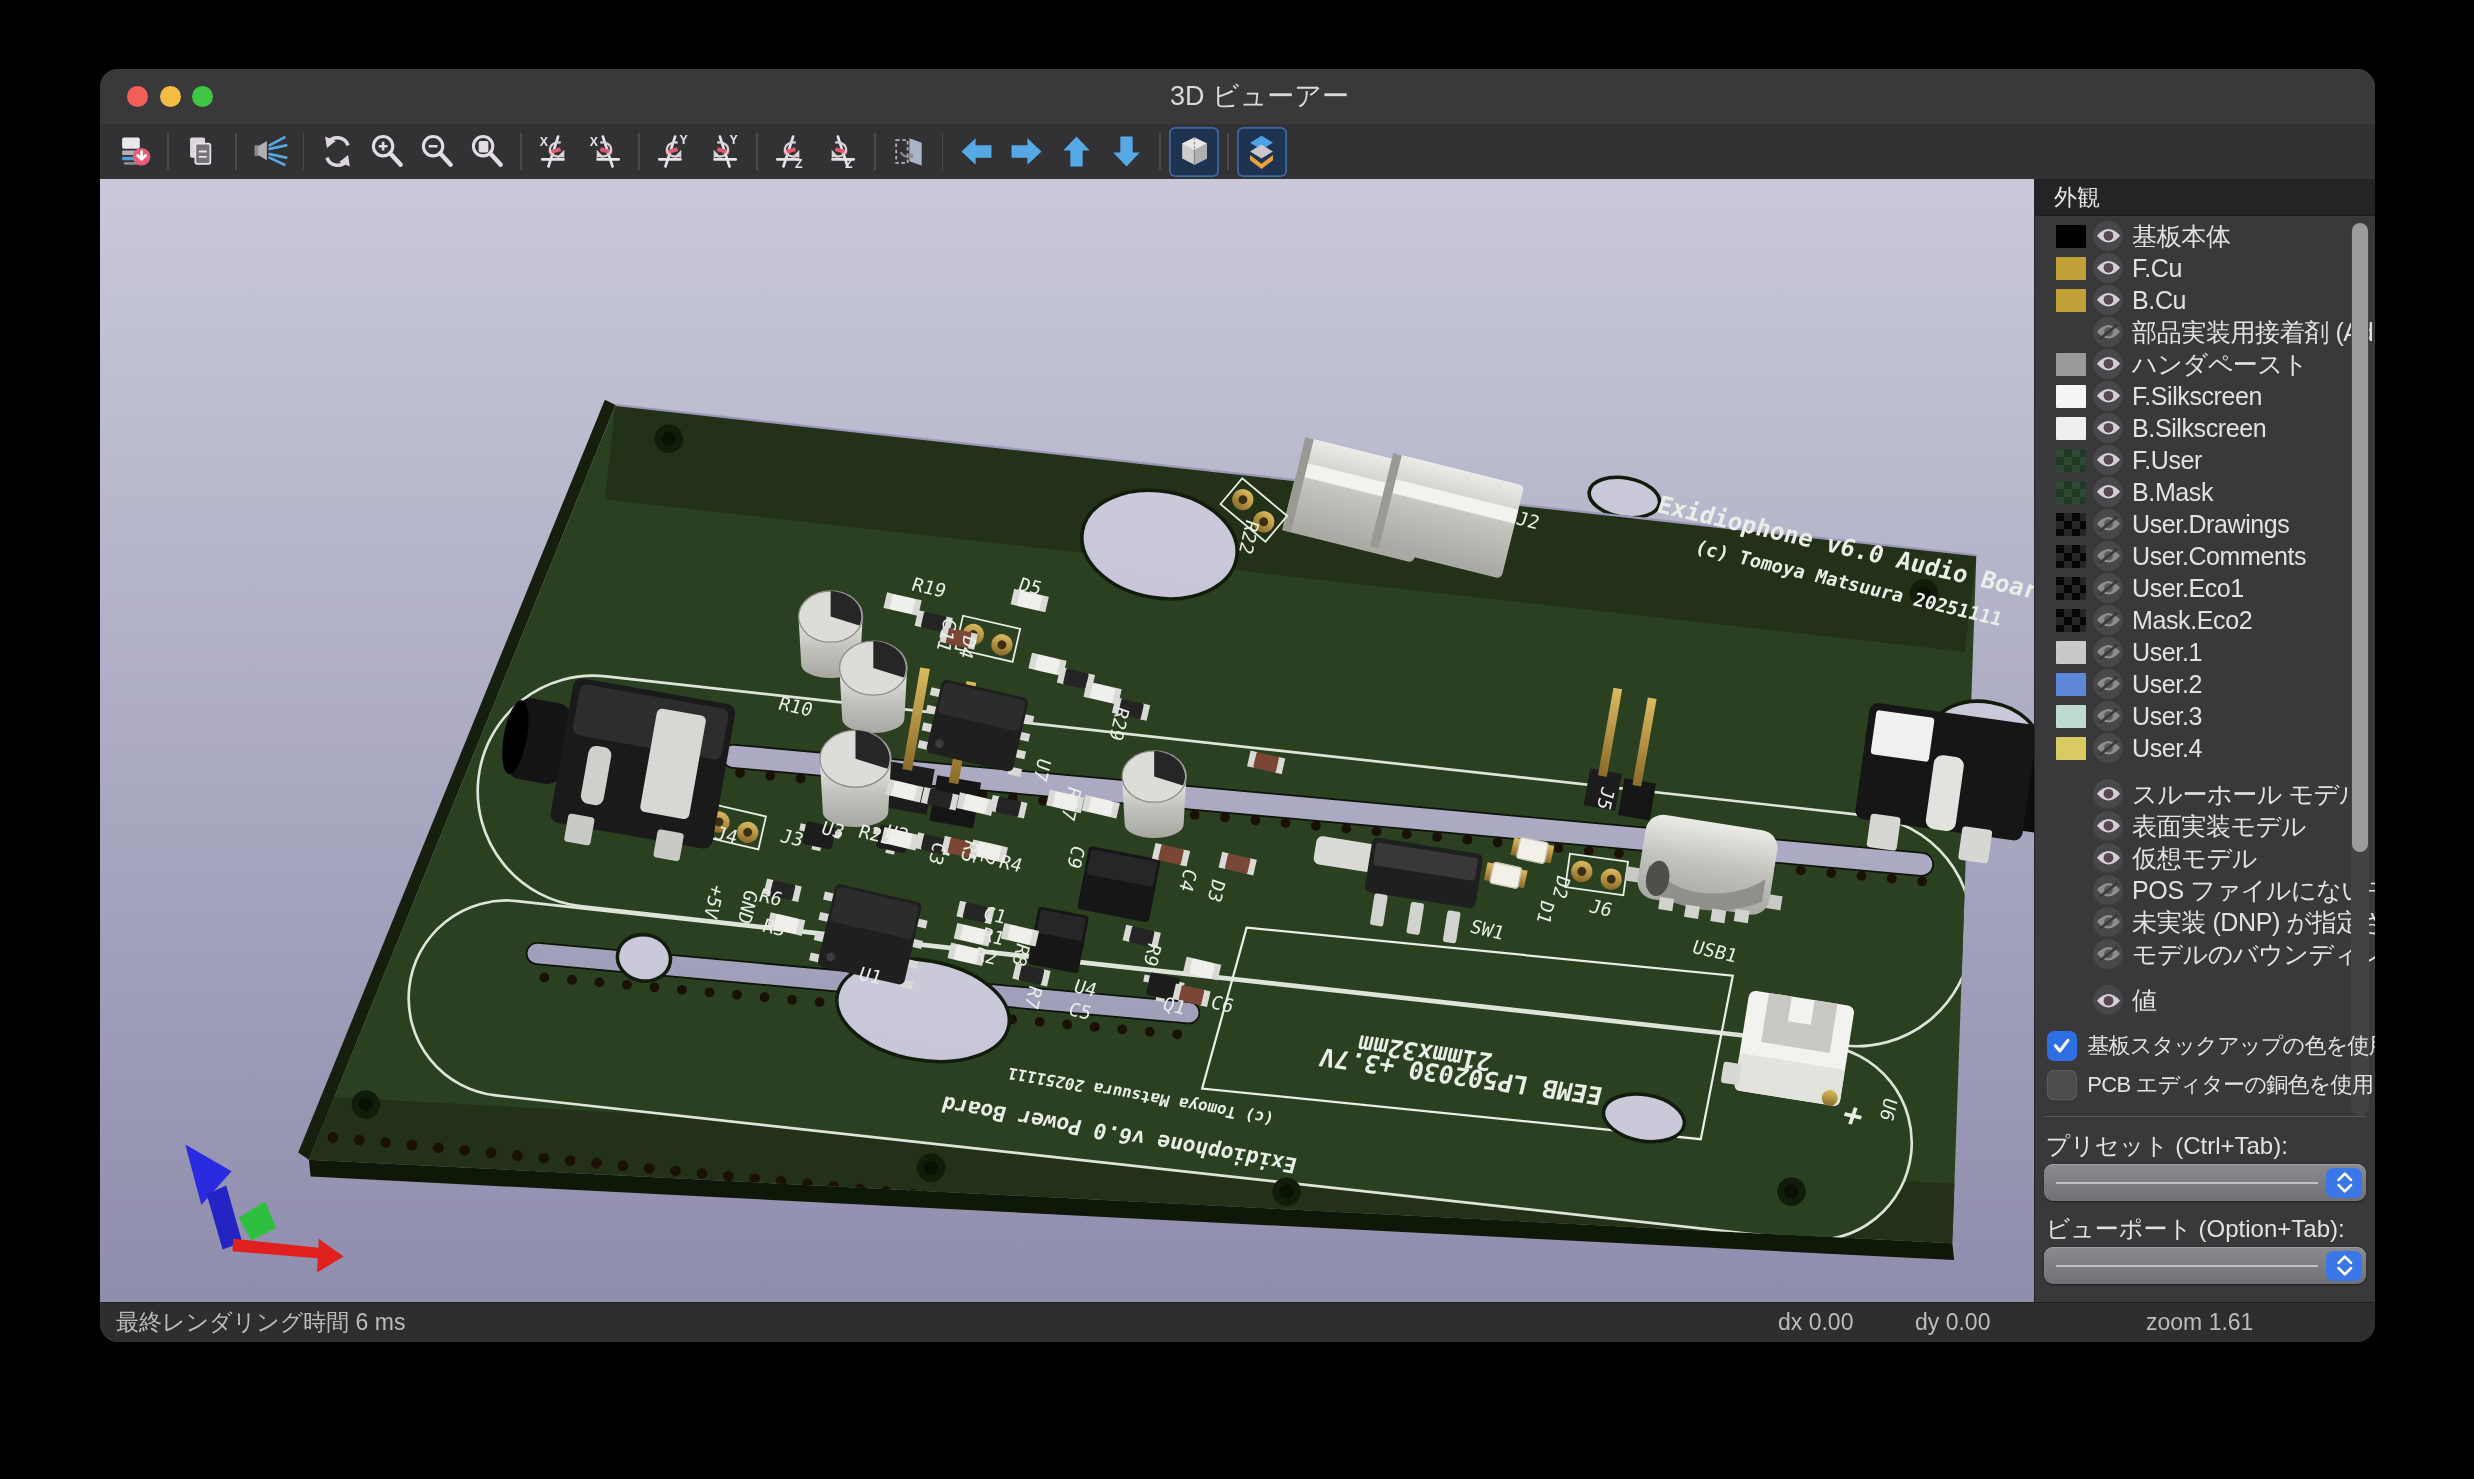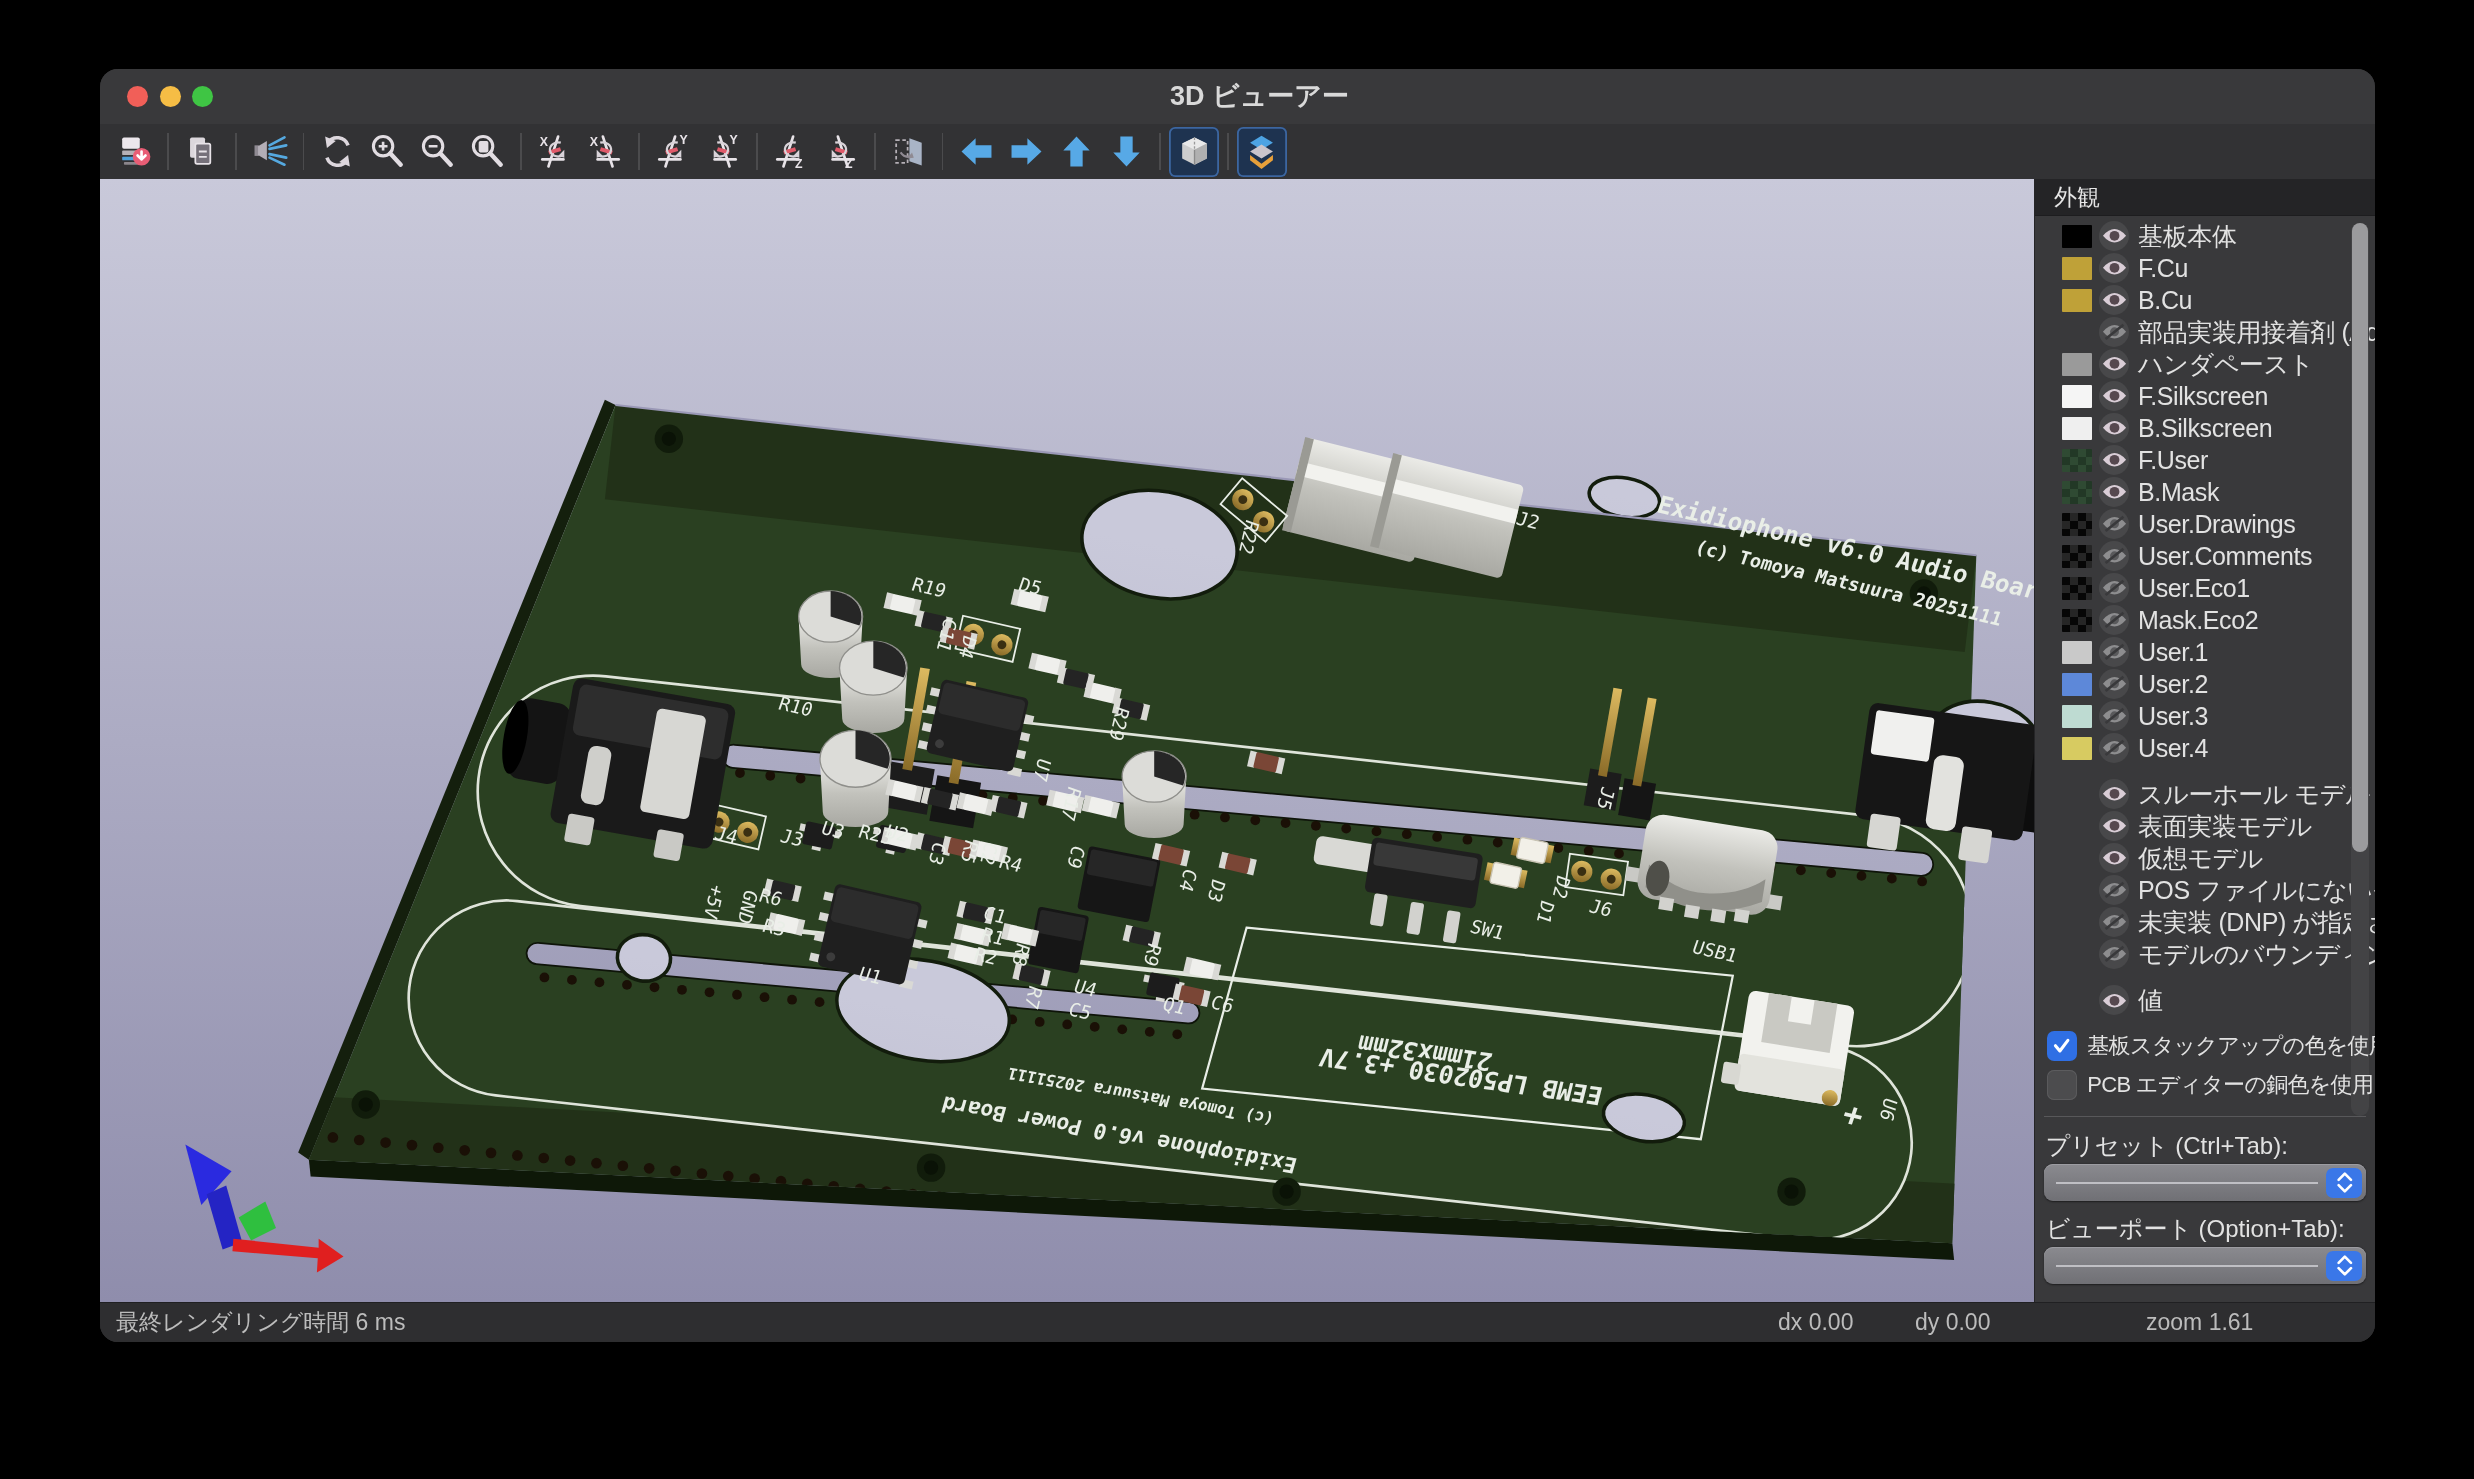--- a/index.html
+++ b/index.html
@@ -6,38 +6,38 @@
     font-family:"Liberation Sans","DejaVu Sans",sans-serif;}
   .window{position:absolute;left:100px;top:69px;width:2275px;height:1273px;background:#353537;
     border-radius:18px;overflow:hidden;box-shadow:0 27px 71px rgba(0,0,0,.7);}
   
   .titlebar{position:absolute;left:0;top:0;right:0;height:55px;background:#39393b;border-bottom:0.9px solid #232325;}
   .traffic{position:absolute;top:17px;width:21.3px;height:21.3px;border-radius:50%;}
   .t-close{left:27px;background:#f15f58;}
   .t-min{left:60px;background:#f6bd4522;background:#f6bd45;}
   .t-max{left:92px;background:#3fc544;}
   .title{position:absolute;left:0;right:0;top:0;height:55px;line-height:55px;text-align:center;
-    color:#d9d9d9;font-size:27px;font-weight:700;margin-left:44px;}
+    color:#d9d9d9;font-size:27px;font-weight:400;margin-left:44px;}
   
   .toolbar{position:absolute;left:0;top:55px;right:0;height:55px;background:#323234;display:flex;
     align-items:center;padding-left:9px;}
   .tb-btn{width:50px;height:50px;border-radius:6.2px;display:flex;align-items:center;justify-content:center;flex:0 0 auto;}
   .tb-btn.active{background:#1e3350;box-shadow:inset 0 0 0 1.8px #3c66a0;}
   .tb-sep{width:1.8px;height:37px;background:#4b4b4d;margin:0 8px;flex:0 0 auto;}
   
   .content{position:absolute;left:0;top:110px;right:0;bottom:39px;}
   .viewport{position:absolute;left:0;top:0;width:1935px;height:1124px;
     background:linear-gradient(#c9c9da,#8f8dac);}
   .viewport svg{position:absolute;left:0;top:0;}
   
   .panel{position:absolute;right:0;top:0;width:340px;height:1124px;background:#39393b;border-left:0.9px solid #252527;}
   .panel-header{position:absolute;left:0;top:0;right:0;height:37px;background:#242426;border-bottom:0.9px solid #1d1d1f;
     color:#e6e6e6;font-size:23px;line-height:37px;padding-left:19px;box-sizing:border-box;}
   .layer-list{position:absolute;left:0;top:41px;right:0;}
-  .p-row{height:32px;display:flex;align-items:center;padding-left:27px;overflow:hidden;white-space:nowrap;}
+  .p-row{height:32px;display:flex;align-items:center;padding-left:21px;overflow:hidden;white-space:nowrap;}
   .swatch{width:30px;height:23px;margin-right:7.1px;flex:0 0 auto;border-radius:0.9px;}
   .no-swatch{width:30px;height:23px;margin-right:7.1px;flex:0 0 auto;}
   .eyewrap{width:30px;height:30px;border-radius:50%;background:#48484a;display:flex;align-items:center;
     justify-content:center;margin-right:9px;flex:0 0 auto;}
   .p-label{color:#e2e2e2;font-size:25px;letter-spacing:-0.4px;}
   .group-gap{height:14.2px;}
   .scrolltrack{position:absolute;right:6.2px;top:44px;width:18px;height:893px;background:#434345;border-radius:9px;}
   .scrollthumb{position:absolute;left:0.9px;top:0px;width:16px;height:629px;background:#9b9b9d;border-radius:8px;}
   .chk-row{position:absolute;left:11.6px;display:flex;align-items:center;}
   .chk{width:30px;height:30px;border-radius:7.1px;margin-right:10.7px;flex:0 0 auto;display:flex;align-items:center;justify-content:center;}

